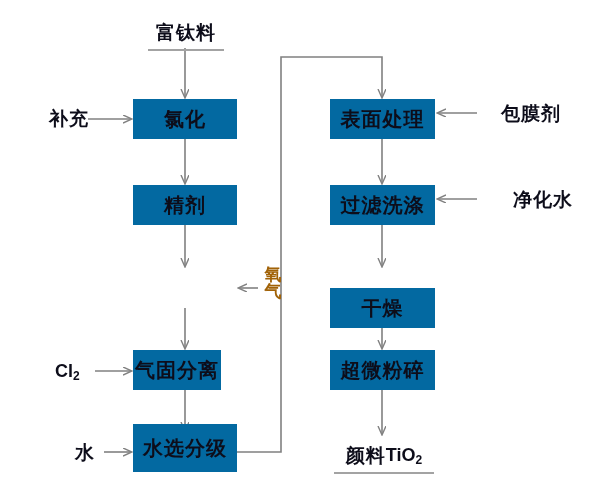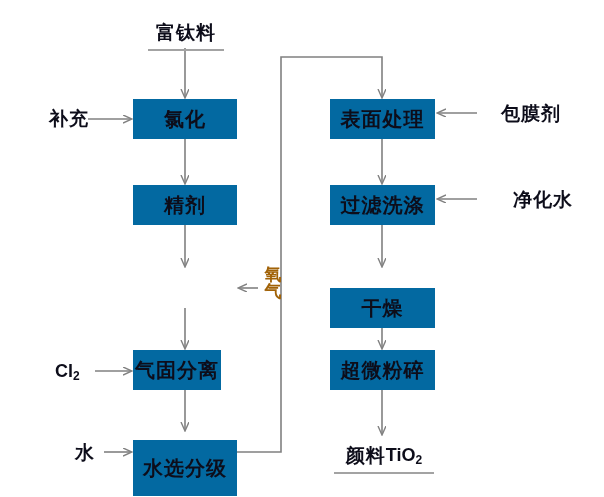--- a/index.html
+++ b/index.html
@@ -118,21 +118,21 @@
 
   <div class="freetext underlined" style="left:148px; top:18px; width:76px; height:28px;">富钛料</div>
 
   <div class="node" style="left:133px; top:99px; width:104px; height:40px;">氯化</div>
 
   <div class="node" style="left:133px; top:185px; width:104px; height:40px;">精剂</div>
 
 
   <div class="node" style="left:133px; top:350px; width:88px; height:40px;">气固分离</div>
 
-  <div class="node" style="left:133px; top:440px; width:104px; height:56px;">水选分级</div>
+  <div class="node" style="left:133px; top:424px; width:104px; height:48px;">水选分级</div>
 
   <div class="node" style="left:330px; top:99px; width:105px; height:40px;">表面处理</div>
 
   <div class="node" style="left:330px; top:185px; width:105px; height:40px;">过滤洗涤</div>
 
   <div class="node" style="left:330px; top:268px; width:105px; height:40px;margin-top:20px;">干燥</div>
 
   <div class="node" style="left:330px; top:350px; width:105px; height:40px;">超微粉碎</div>
 
   <div class="freetext" style="left:44px; top:105px; width:50px; height:26px;">补充</div>

